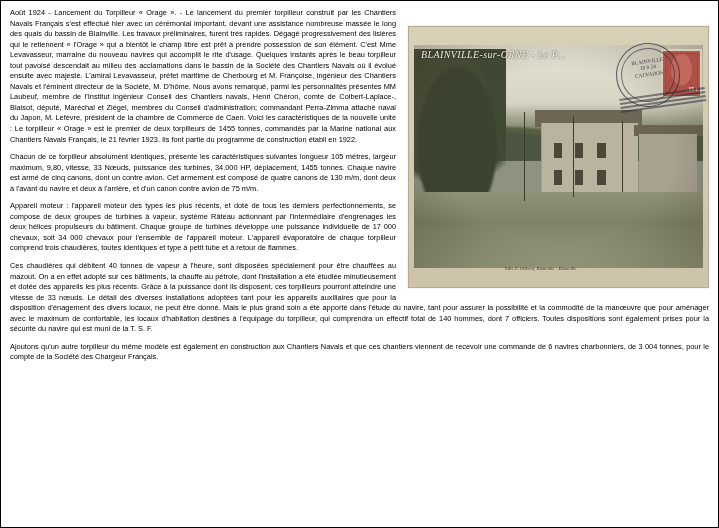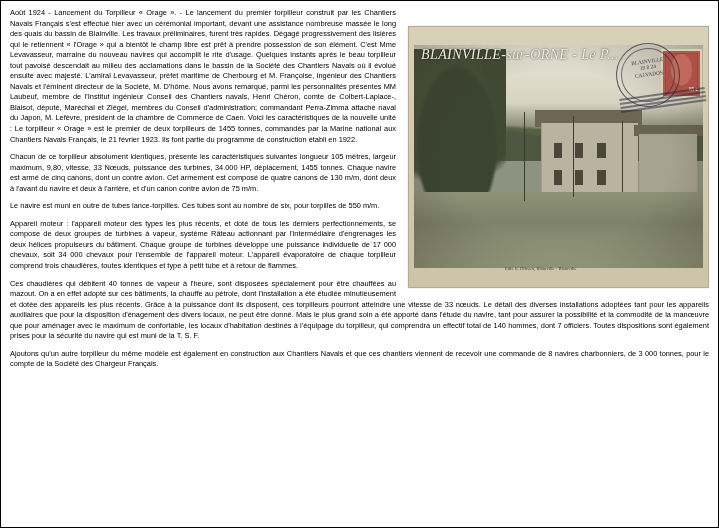--- a/index.html
+++ b/index.html
@@ -183,21 +183,21 @@
     left: 0; top: 0; right: 0; bottom: 0;
     background: radial-gradient(ellipse at 50% 50%, rgba(0,0,0,0) 55%, rgba(60,52,34,0.35) 100%);
     pointer-events: none;
   }
   
   #card-title {
     position: absolute;
     left: 12px;
     top: 23px;
     font-family: "Liberation Serif", serif;
-    font-size: 14px;
+    font-size: 10px;
     font-style: italic;
     color: #f2efe4;
     text-shadow: 0 0 2px rgba(0,0,0,0.8);
     letter-spacing: 0.4px;
     white-space: nowrap;
   }
   
   #card-credit {
     position: absolute;
     left: 96px;
@@ -345,19 +345,18 @@
       <div id="cancel-bars">
         <span></span>
         <span></span>
         <span></span>
         <span></span>
       </div>
     </div>
 
     <p style="margin:0 0 7px 0;"><span class="headline">Août 1924  -  Lancement du Torpilleur « Orage ».</span><span class="body-text"> - Le lancement du premier torpilleur construit par les Chantiers Navals Français s'est effectué hier avec un cérémonial important, devant une assistance nombreuse massée le long des quais du bassin de Blainville. Les travaux préliminaires, furent très rapides. Dégagé progressivement des lisières qui le retiennent « l'Orage » qui a bientôt le champ libre est prêt à prendre possession de son élément. C'est Mme Levavasseur, marraine du nouveau navires qui accomplit le rite d'usage.  Quelques instants après le beau torpilleur tout pavoisé descendait au milieu des acclamations dans le bassin de la Société des Chantiers Navals où il évolué ensuite avec majesté. L'amiral Levavasseur, préfet maritime de  Cherbourg et M. Françoise, ingénieur des Chantiers Navals et l'éminent directeur de la Société, M. D'hôme. Nous avons remarqué, parmi les personnalités présentes MM Laubeuf, membre de l'Institut ingénieur Conseil des Chantiers navals, Henri Chéron, comte de Colbert-Laplace-, Blaisot, député, Maréchal et Ziégel, membres du Conseil d'administration; commandant Perra-Zimma attaché naval du Japon, M. Lefèvre, président de la chambre de Commerce de Caen. Voici les caractéristiques de la nouvelle unité : Le torpilleur « Orage » est le premier de deux torpilleurs de 1455 tonnes, commandés par la Marine national aux Chantiers Navals Français, le 21 février 1923. Ils font partie du programme de construction établi en 1922.</span></p>
     <p style="margin:0 0 7px 0;"><span class="body-text">Chacun de ce torpilleur absolument identiques, présente les caractéristiques suivantes longueur 105 mètres, largeur maximum, 9,80, vitesse, 33 Nœuds, puissance des turbines, 34.000 HP, déplacement, 1455 tonnes. Chaque navire est armé de cinq canons, dont un contre avion. Cet armement est composé de quatre canons de 130 m/m, dont deux à l'avant du navire et deux à l'arrière, et d'un canon contre avion de 75 m/m.</span></p>
-    <p style="margin:0 0 7px 0;"><span class="body-text">Le navire est muni en outre de tubes lance-torpilles. Ces tubes sont au nombre de six, pour torpilles de 550 m/m.</span></p>
     <p style="margin:0 0 7px 0;"><span class="body-text">Appareil moteur : l'appareil moteur des types les plus récents, et doté de tous les derniers perfectionnements, se compose de deux groupes de turbines à vapeur, système Râteau actionnant par l'intermédiaire d'engrenages les deux hélices propulseurs du bâtiment. Chaque groupe de turbines développe une puissance individuelle de 17 000 chevaux, soit 34 000 chevaux pour l'ensemble de l'appareil moteur. L'appareil évaporatoire de chaque torpilleur comprend trois chaudières, toutes identiques et type à petit tube et à retour de flammes.</span></p>
     <p style="margin:0 0 7px 0;"><span class="body-text">Ces chaudières qui débitent 40 tonnes de vapeur à l'heure, sont disposées spécialement pour être chauffées au mazout. On a en effet adopté sur ces bâtiments, la chauffe au pétrole, dont l'installation a été étudiée minutieusement et dotée des appareils les plus récents. Grâce à la puissance dont ils disposent, ces torpilleurs pourront atteindre une vitesse de 33 nœuds. Le détail des diverses installations adoptées tant pour les appareils auxiliaires que pour la disposition d'énagement des divers locaux, ne peut être donné. Mais le plus grand soin a été apporté dans l'étude du navire, tant pour assurer la possibilité et la commodité de la manœuvre que pour aménager avec le maximum de confortable, les locaux d'habitation destinés à l'équipage du torpilleur, qui comprendra un effectif total de 140 hommes, dont 7 officiers. Toutes dispositions sont également prises pour la sécurité du navire qui est muni de la T. S. F.</span></p>
-    <p style="margin:0;"><span class="body-text">Ajoutons qu'un autre torpilleur du même modèle est également en construction aux Chantiers Navals et que ces chantiers viennent de recevoir une commande de 8 navires charbonniers, de 3 000 tonnes, pour le compte de la Société des Chargeur Français.</span></p>
+    <p style="margin:0;"><span class="body-text">Ajoutons qu'un autre torpilleur du même modèle est également en construction aux Chantiers Navals et que ces chantiers viennent de recevoir une commande de 6 navires charbonniers, de 3 004 tonnes, pour le compte de la Société des Chargeur Français.</span></p>
 
   </div>
 </div>
 
 </body></html>

